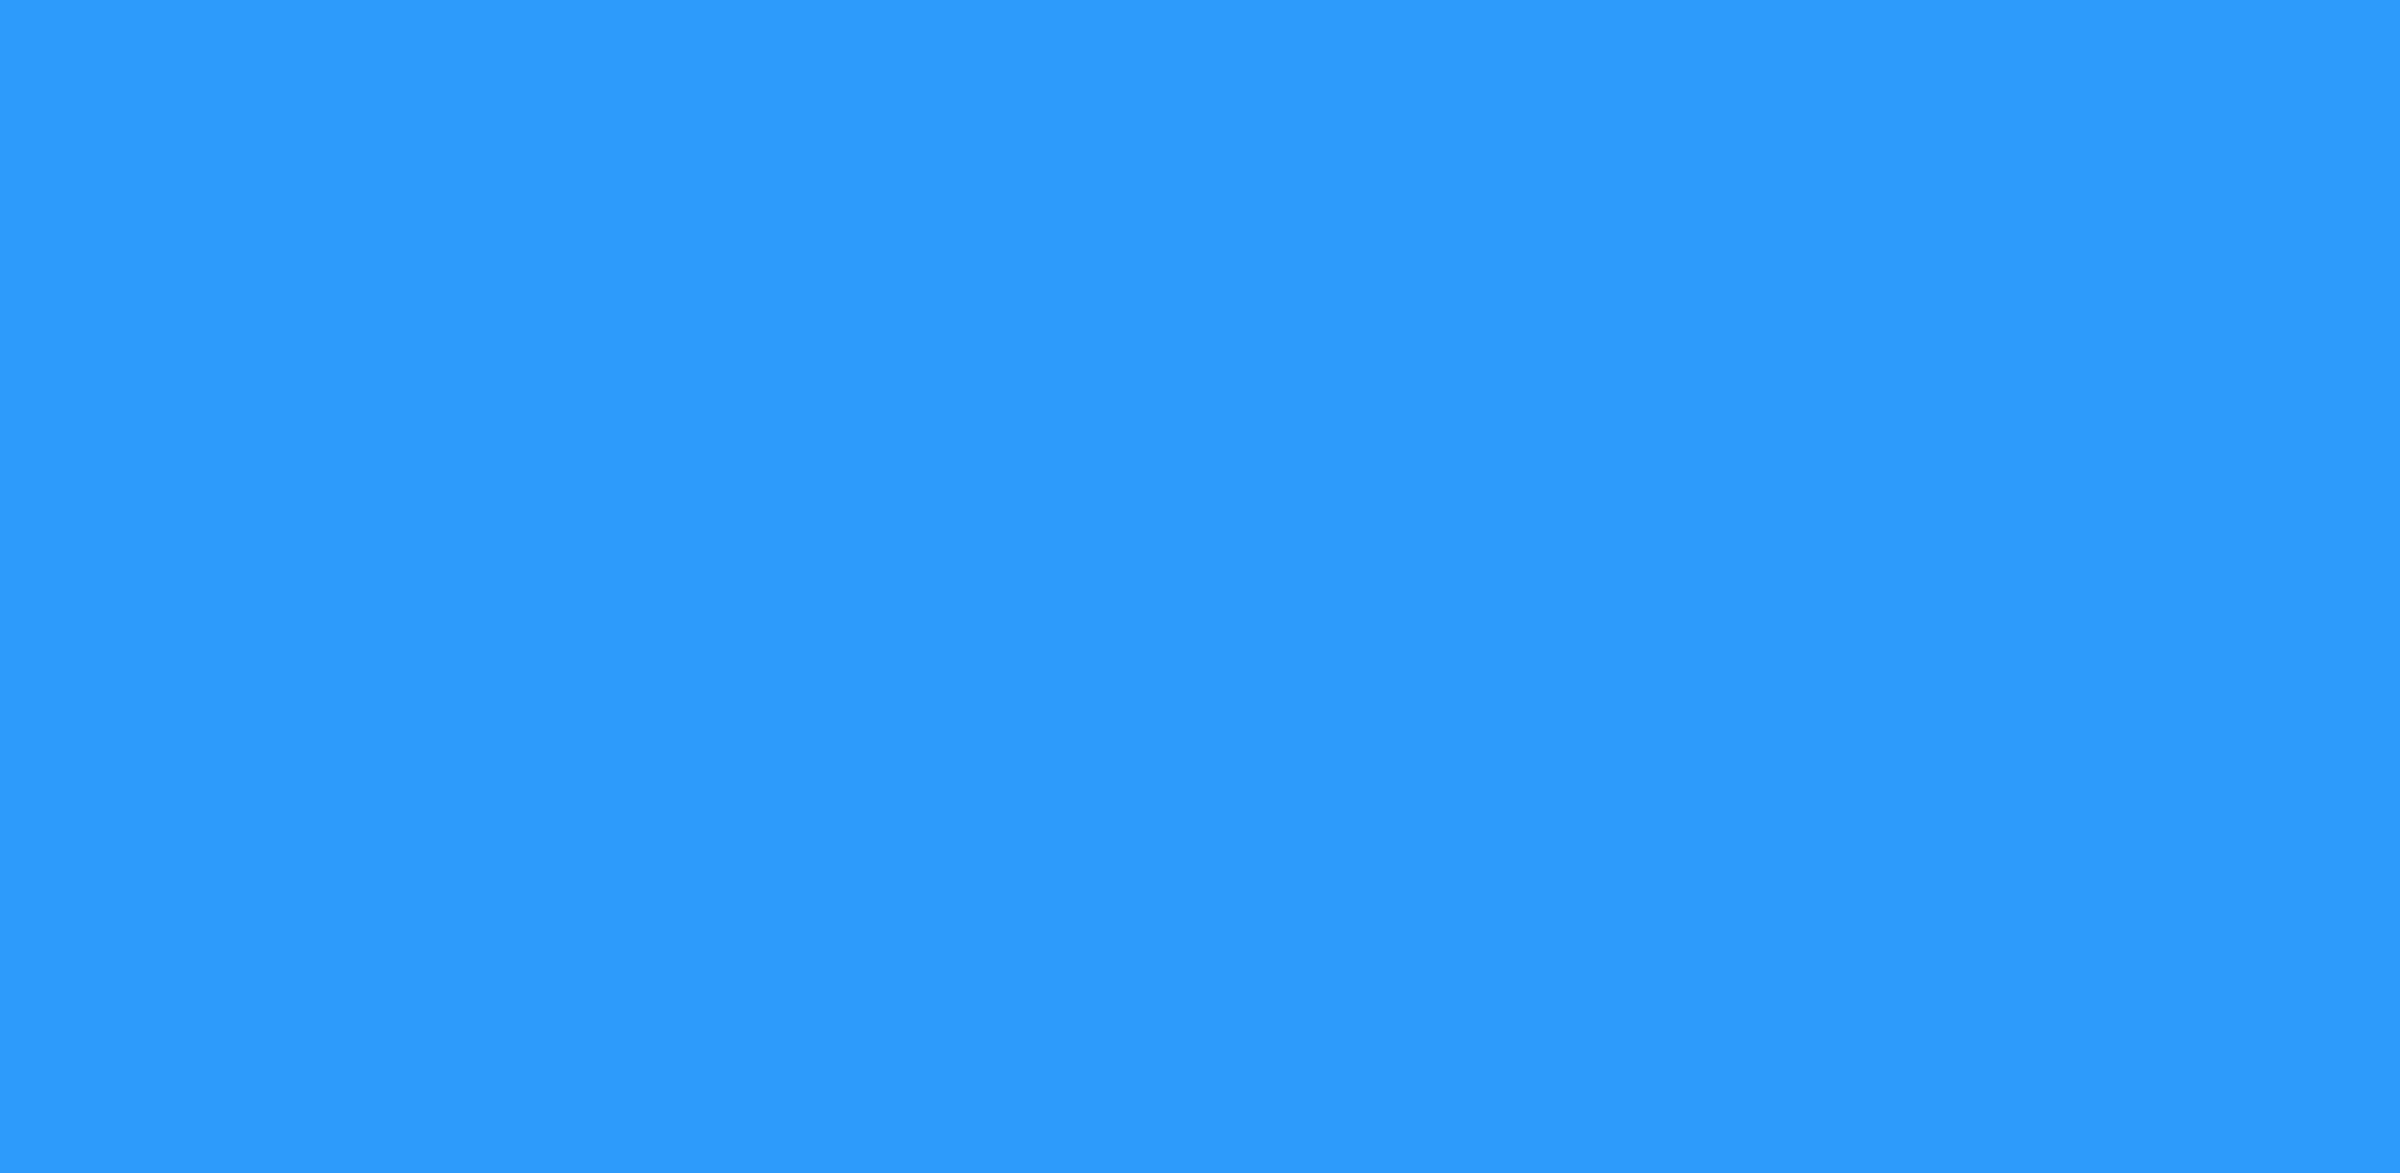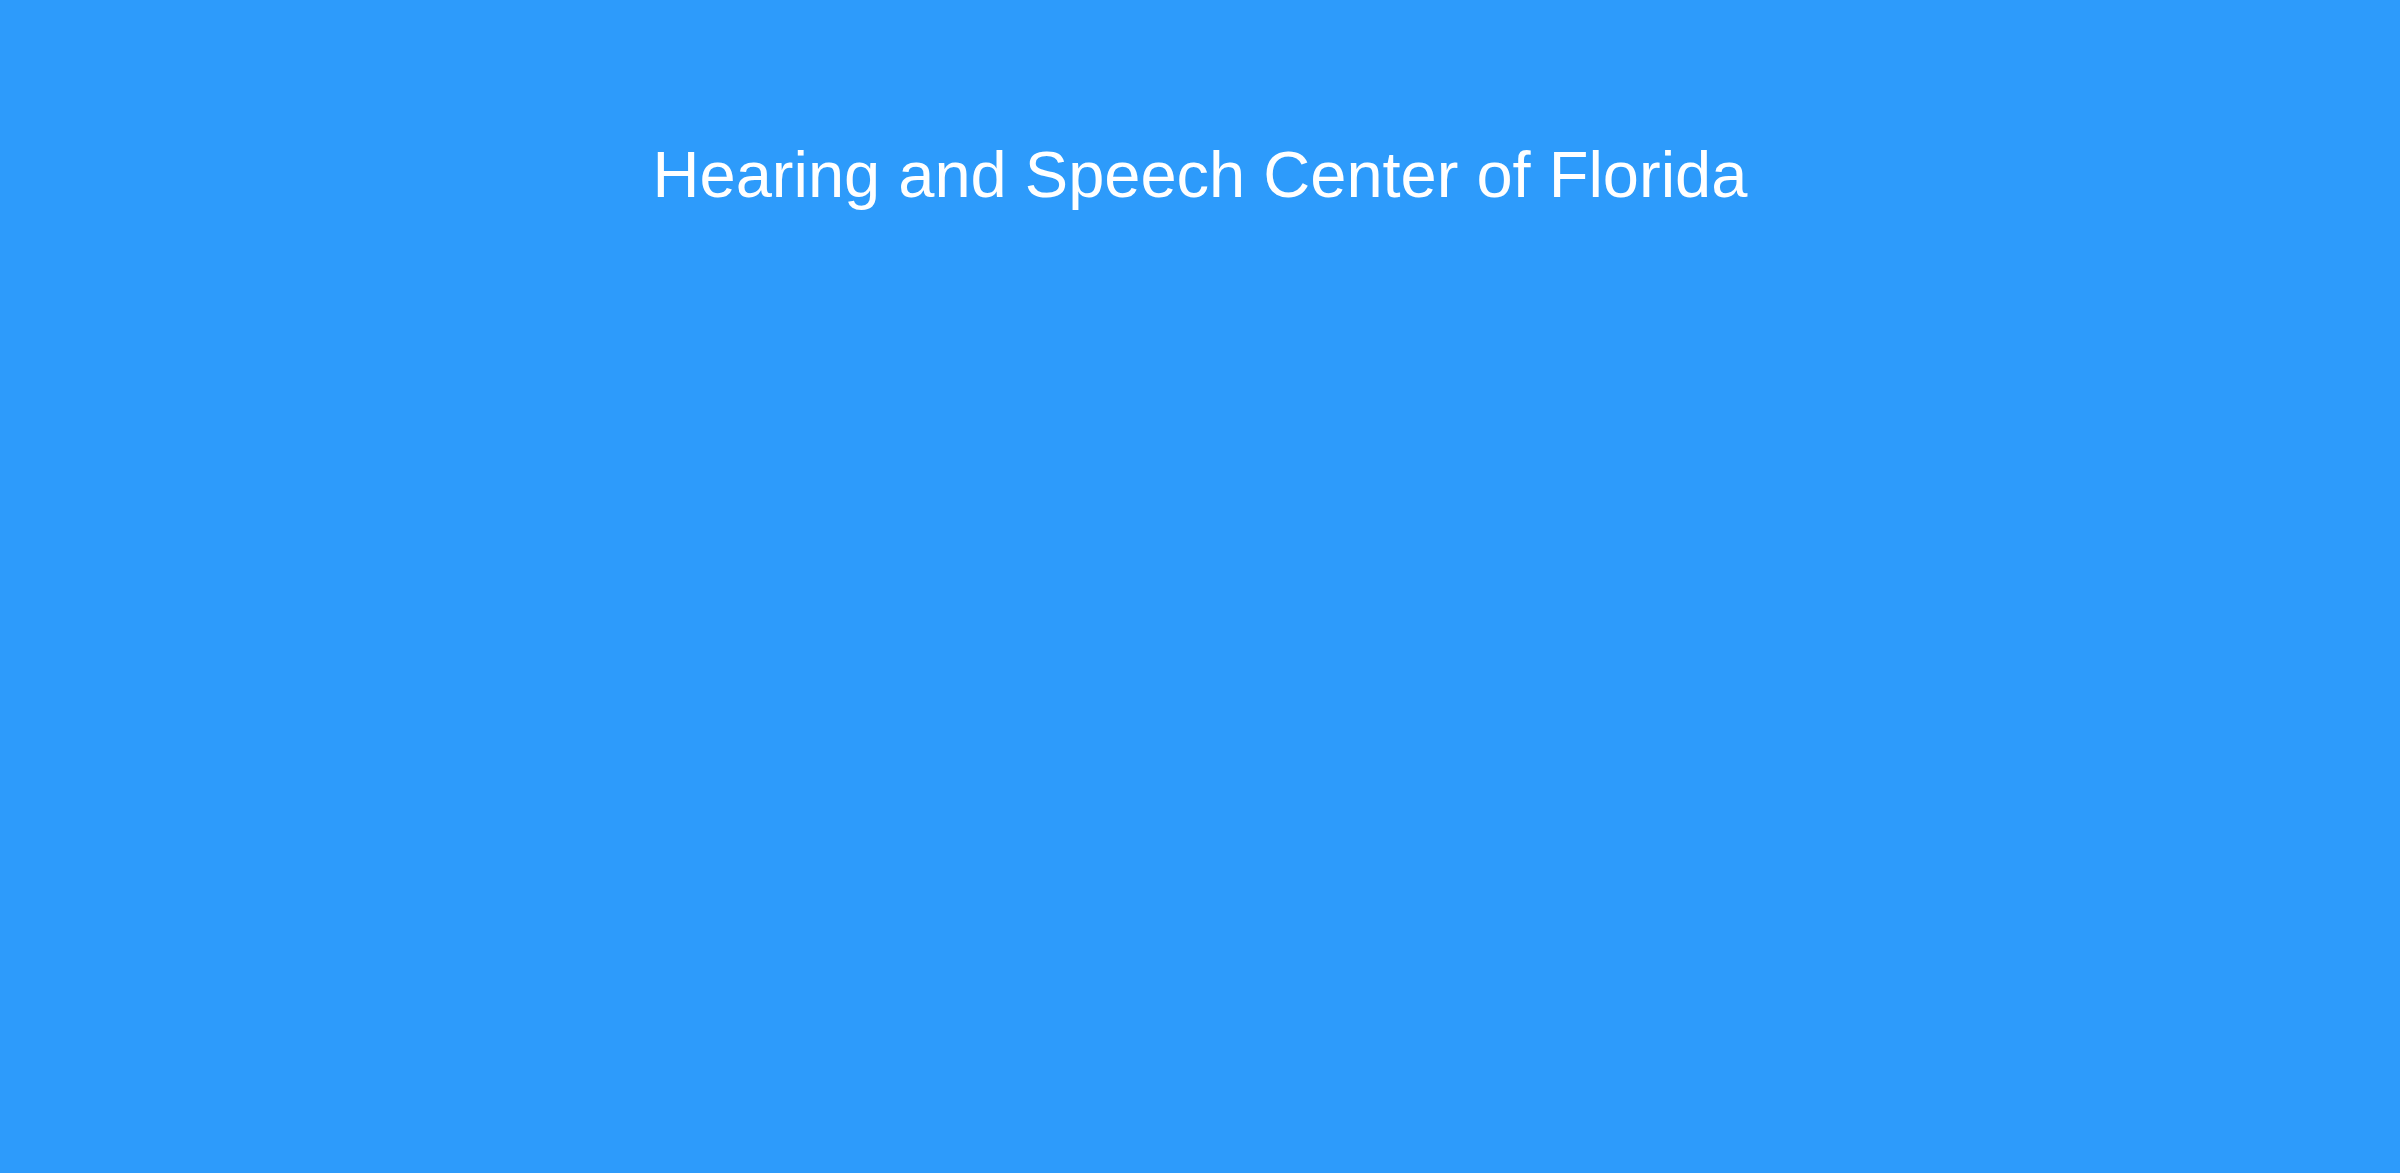--- a/index.html
+++ b/index.html
@@ -67,16 +67,15 @@
     text-align: center;
   }
 </style>
 </head>
 <body style="background: rgb(45, 155, 251);">
 
 <div class="card" style="background: rgb(45, 155, 251);">
   <div class="card-inner">
 
 
-    <div class="org-name" style="color: rgb(255, 255, 255);">Hearing and Speech Center of Florida</div>
 
   </div>
 </div>
 
 </body></html>

